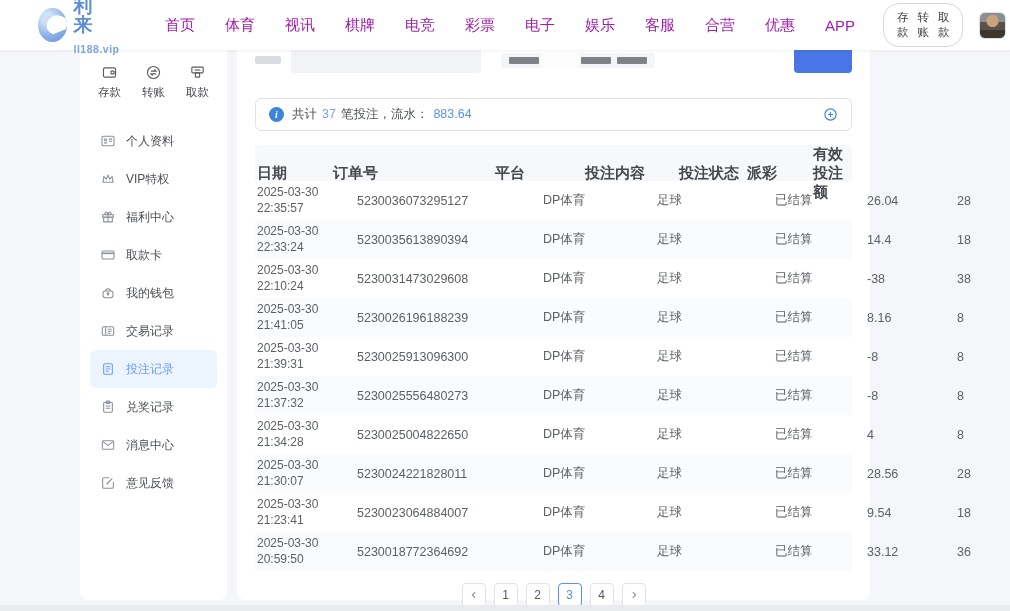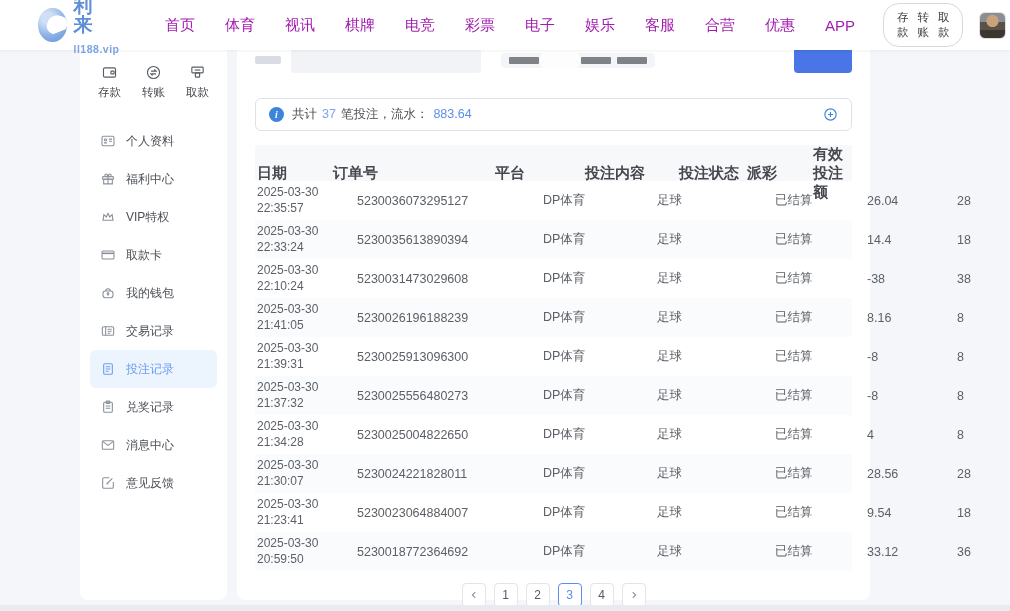--- a/index.html
+++ b/index.html
@@ -179,32 +179,32 @@
       <div class="menu-item">
         <svg viewBox="0 0 24 24" fill="none" stroke="currentColor" stroke-width="1.6">
             <rect x="3" y="5" width="18" height="14" rx="2"></rect>
             <circle cx="8.3" cy="10.3" r="1.8"></circle>
             <path d="M6 14.8h4.6M13.5 9.2H18M13.5 12.5H18"></path>
           </svg>
         <span class="mi-label">个人资料</span>
       </div>
       <div class="menu-item">
         <svg viewBox="0 0 24 24" fill="none" stroke="currentColor" stroke-width="1.6">
+            <path d="M4.5 17 L5.8 8.5 L9.5 12 L12 6.5 L14.5 12 L18.2 8.5 L19.5 17 Z"></path>
+          </svg>
+        <span class="mi-label">VIP特权</span>
+      </div>
+      <div class="menu-item">
+        <svg viewBox="0 0 24 24" fill="none" stroke="currentColor" stroke-width="1.6">
             <rect x="4" y="8.5" width="16" height="3.8"></rect>
             <path d="M5.5 12.3h13v7h-13zM12 8.5v10.8"></path>
             <circle cx="9.3" cy="6.5" r="2"></circle>
             <circle cx="14.7" cy="6.5" r="2"></circle>
           </svg>
         <span class="mi-label">福利中心</span>
-      </div>
-      <div class="menu-item">
-        <svg viewBox="0 0 24 24" fill="none" stroke="currentColor" stroke-width="1.6">
-            <path d="M4.5 17 L5.8 8.5 L9.5 12 L12 6.5 L14.5 12 L18.2 8.5 L19.5 17 Z"></path>
-          </svg>
-        <span class="mi-label">VIP特权</span>
       </div>
       <div class="menu-item">
         <svg viewBox="0 0 24 24" fill="none" stroke="currentColor" stroke-width="1.6">
             <rect x="3" y="6" width="18" height="12" rx="2"></rect>
             <path d="M3 9.5h18" stroke-width="2.4"></path>
           </svg>
         <span class="mi-label">取款卡</span>
       </div>
       <div class="menu-item">
         <svg viewBox="0 0 24 24" fill="none" stroke="currentColor" stroke-width="1.6">

